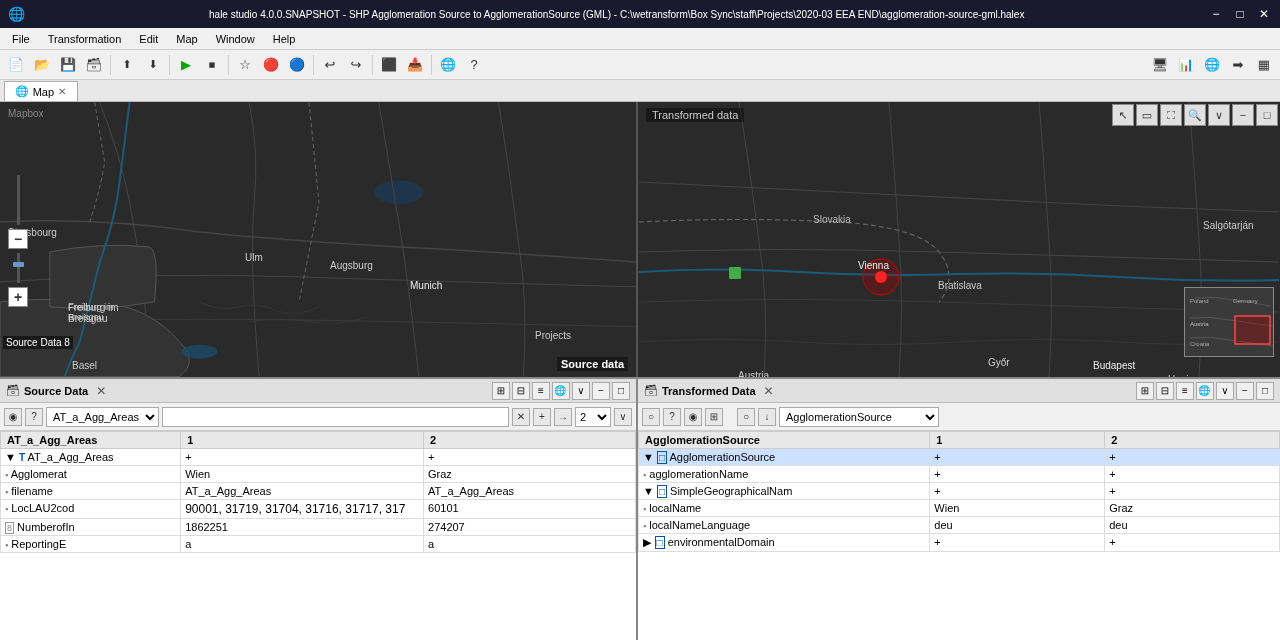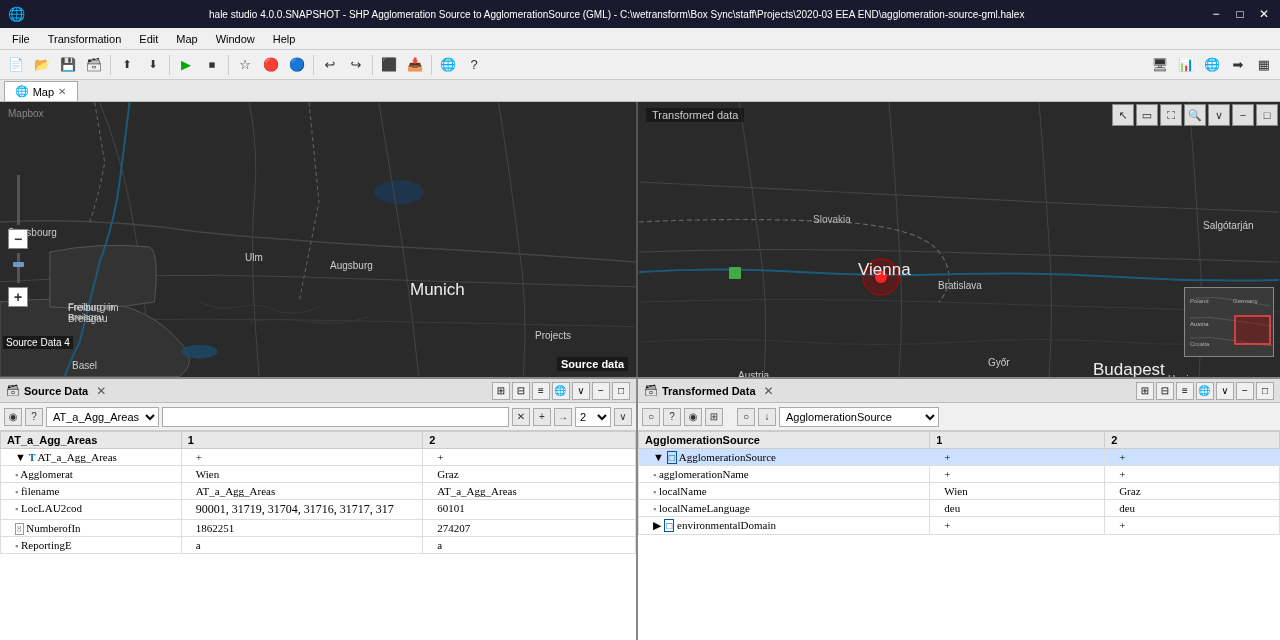--- a/index.html
+++ b/index.html
@@ -170,21 +170,21 @@
       color: #333;
     }
     
     
     .place-name {
       position: absolute;
       color: #ccc;
       font-size: 10px;
       pointer-events: none;
     }
-    .place-name.city { color: #eee; font-size: 17px; }
+    .place-name.city { color: #eee; font-size: 10px; }
     
     
     #data-section {
       display: flex;
       flex: 1;
       border-top: 2px solid #888;
       background: #fff;
     }
     
     
@@ -280,23 +280,22 @@
       background: #e8e8e8;
       border: 1px solid #ccc;
       padding: 2px 6px;
       text-align: left;
       font-weight: bold;
       position: sticky;
       top: 0;
     }
     .data-grid td {
       border: 1px solid #ddd;
-      padding: 2px 14px;
+      padding: 2px 4px;
       vertical-align: top;
-      font-family: Liberation Serif, serif;
     }
     .data-grid tr.selected td { background: #cce0ff; }
     .expand-icon { cursor: pointer; }
     
     
     .indent-1 { padding-left: 16px; margin-left: 28px; }
     .indent-2 { padding-left: 32px; }
     .indent-3 { padding-left: 48px; margin-left: 36px; }
     
     
@@ -450,21 +449,21 @@
       <div class="place-name" style="left:330px; top:158px;">Augsburg</div>
       <div class="place-name city" style="left:410px; top:178px;">Munich</div>
       <div class="place-name" style="left:68px; top:200px;">Freiburg im<br>Breisgau</div>
       <div class="place-name" style="left:68px; top:200px; font-size:9px; white-space:nowrap;">Freiburg im<br>Breisgau</div>
       <div class="place-name" style="left:535px; top:228px;">Projects</div>
       <div class="place-name" style="left:72px; top:258px;">Basel</div>
       <div class="place-name city" style="left:165px; top:274px;">Zurich</div>
 
       <div class="map-label">Source data</div>
 
-      <div class="source-data-5">Source Data 4</div>
+      <div class="source-data-5">Source Data 8</div>
 
       <div class="zoom-controls">
         <div style="width:3px; background:#555; height:50px; margin:2px auto;"></div>
         <div class="zoom-btn">−</div>
         <div style="width:3px; background:#555; height:30px; margin:2px auto; position:relative;">
           <div style="position:absolute; left:-4px; top:30%; width:11px; height:5px; background:#6699cc; border-radius:1px;"></div>
         </div>
         <div class="zoom-btn">+</div>
       </div>
     </div>
@@ -676,20 +675,29 @@
             </tr>
             <tr>
               <td class="indent-1">
                 <span style="color:#888; font-size:9px;">▪</span>
                 <span> agglomerationName</span>
               </td>
               <td>+</td>
               <td>+</td>
             </tr>
             <tr>
+              <td class="indent-2">
+                <span class="expand-icon">▼</span>
+                <span style="color:#0055aa; font-size:10px; border:1px solid #0055aa; padding:0 1px;">□</span>
+                <span> SimpleGeographicalNam</span>
+              </td>
+              <td>+</td>
+              <td>+</td>
+            </tr>
+            <tr>
               <td class="indent-3">
                 <span style="color:#888; font-size:9px;">▪</span>
                 <span> localName</span>
               </td>
               <td>Wien</td>
               <td>Graz</td>
             </tr>
             <tr>
               <td class="indent-3">
                 <span style="color:#888; font-size:9px;">▪</span>

